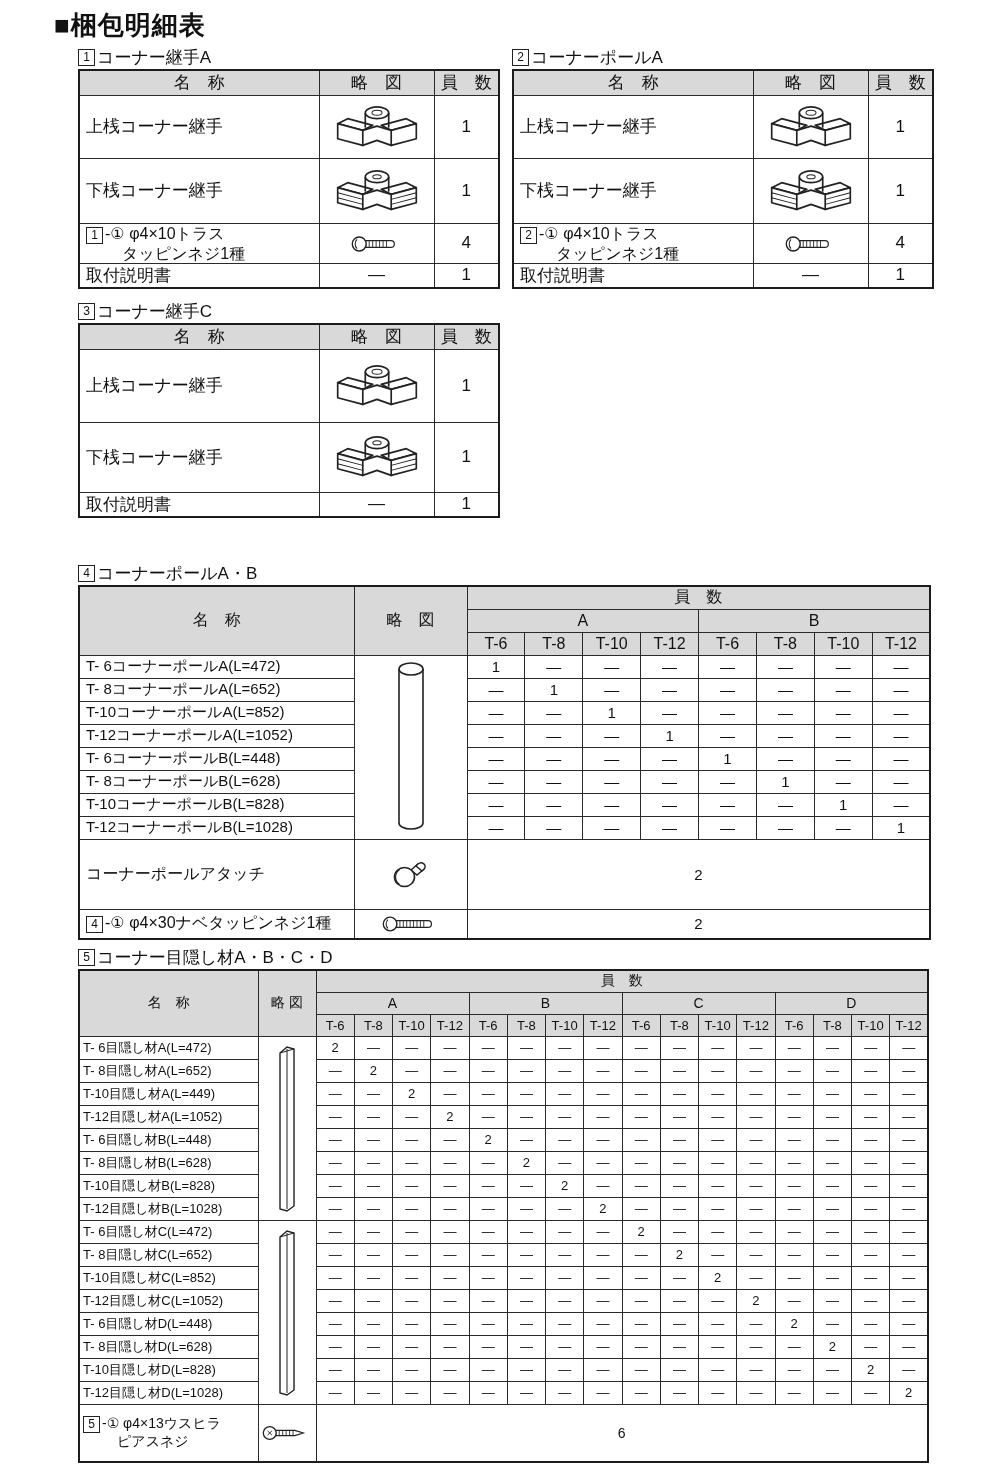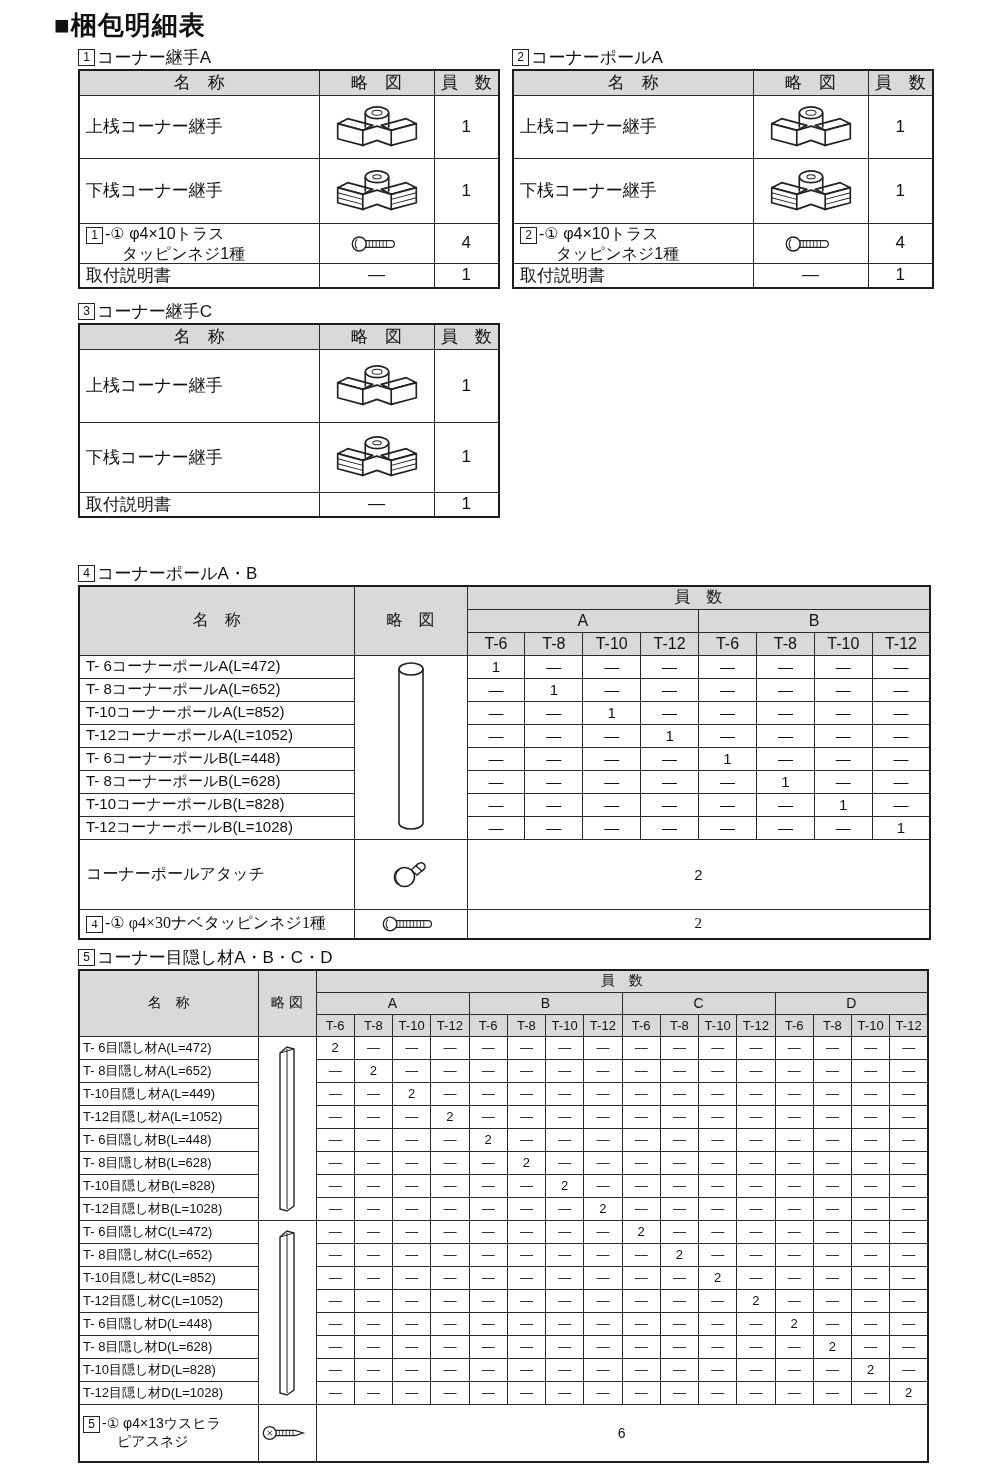--- a/index.html
+++ b/index.html
@@ -23,21 +23,21 @@
   .t123 .r-screw{height:40px;} .t123 .r-doc{height:23px;}
   #sec3 .r-img1{height:73px;} #sec3 .r-img2{height:70px;} #sec3 .r-screw{height:45px;}
   .two-line{line-height:19px;font-size:16px;}
   .two-line .l2{padding-left:36px;}
   
   #t4{width:851px;font-size:16px;}
   #t4-head tr{height:23px;font-size:16px;}
   #t4-body tr{height:23px;}
   #t4-body td,#t4 .qty-span-cell{font-size:15px;}
   #t4 .attach-row{height:70px;}
-  #t4 .screw-row{height:30px;font-family:Liberation Serif, serif;}
+  #t4 .screw-row{height:30px;}
   
   #t5{width:849px;font-size:14px;}
   #t5-head tr{height:22px;}
   #t5-head .sizes th{font-size:13px;}
   #t5-body tr{height:23px;}
   #t5-body td{font-size:13px;}
   #t5 .name-cell{padding-left:3px;}
   #t5 .screw-row{height:58px;margin-top:28px;}
   #t5 .two-line{font-size:14px;line-height:17px;}
   #t5 .two-line .l2{padding-left:34px;}

